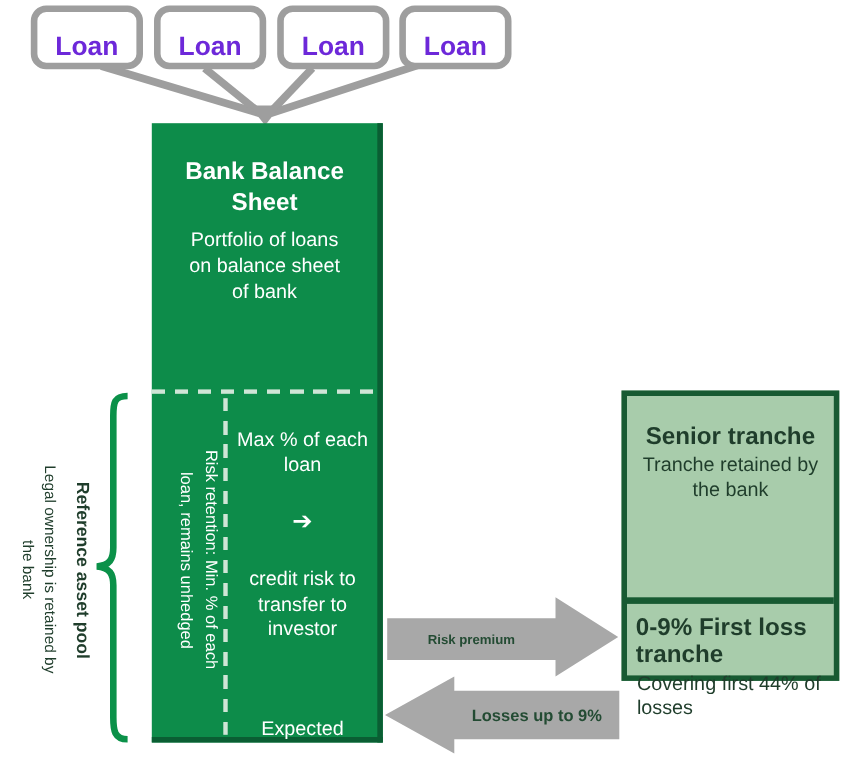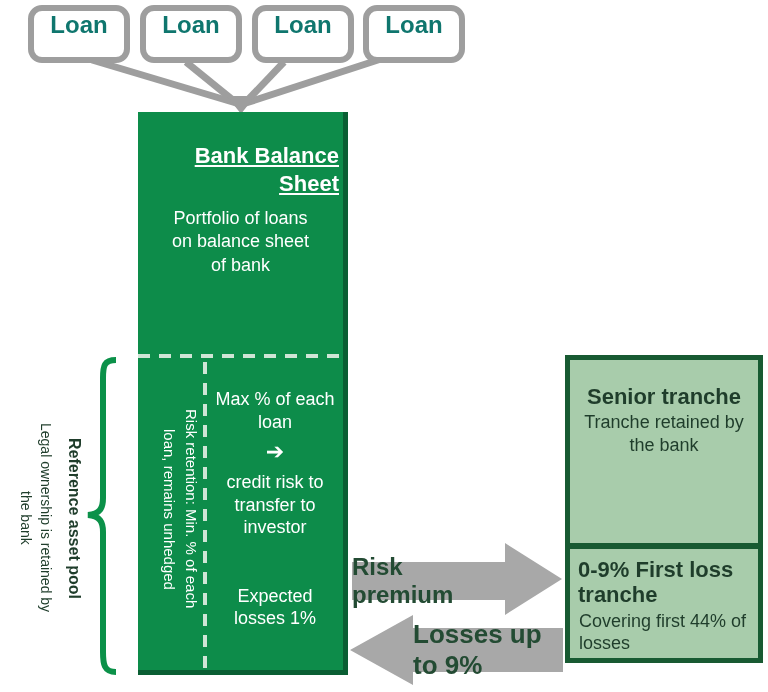--- a/index.html
+++ b/index.html
@@ -4,76 +4,76 @@
 <style>
   html,body{margin:0;padding:0;background:#ffffff;}
   .canvas{
     position:relative;width:768px;height:692px;background:#ffffff;
     font-family:"Liberation Sans",sans-serif;overflow:hidden;
   }
   
   .loan{
     position:absolute;top:5px;width:102px;height:58px;box-sizing:border-box;
     border:6px solid #9e9e9e;border-radius:14px;background:#ffffff;
-    display:flex;align-items:flex-start;justify-content:center;
-    font-weight:bold;font-size:24px;color:#0f766e;z-index:2;
+    display:flex;align-items:flex-end;justify-content:center;
+    font-weight:bold;font-size:24px;color:#6d28d9;z-index:2;
   }
   .loan1{left:28px}.loan2{left:140px}.loan3{left:252px}.loan4{left:363px}
   
   svg.overlay{position:absolute;left:0;top:0;width:768px;height:692px;z-index:1;}
   
   .bank{
     position:absolute;left:138px;top:112px;width:210px;height:563px;box-sizing:border-box;
     background:#0d8c4a;border-right:5px solid #0a5e33;border-bottom:5px solid #0a5e33;
     color:#ffffff;z-index:2;
   }
-  .bank-title{margin-top:30px;text-align:right;font-weight:bold;font-size:22px;line-height:1.25;padding:0 4px;text-decoration:underline;}
+  .bank-title{margin-top:30px;text-align:center;font-weight:bold;font-size:22px;line-height:1.25;padding:0 4px;}
   .bank-sub{margin:10px auto 0;text-align:center;font-size:18px;line-height:1.3;width:152px;}
   .hdash{position:absolute;left:0;top:242px;width:100%;height:4px;
     background:repeating-linear-gradient(90deg,#cfe5d6 0 12px,transparent 12px 21px);}
   .vdash{position:absolute;left:65px;top:250px;width:4px;height:306px;
     background:repeating-linear-gradient(180deg,#cfe5d6 0 12px,transparent 12px 21px);}
   .retention{
     position:absolute;left:0;top:262px;width:64px;height:270px;
     writing-mode:vertical-rl;text-align:center;font-size:15px;line-height:1.5;color:#ffffff;
   }
   .retention .line{display:block;}
   .bank-right-col{
     position:absolute;left:69px;top:244px;width:136px;height:319px;
     display:flex;flex-direction:column;align-items:center;text-align:center;
-    font-size:18px;line-height:1.25;
+    font-size:18px;line-height:1.25;gap:22px;
   }
   .max-pct{margin-top:32px;width:120px;}
   .transfer-arrow{margin-top:8px;font-size:22px;line-height:1;}
   .credit-risk{margin-top:8px;width:122px;text-align:center;}
   .expected-losses{margin-top:46px;width:110px;}
   
   .ref-pool{
     position:absolute;left:4px;top:362px;width:80px;height:312px;
     writing-mode:vertical-rl;text-align:center;color:#1f3d2b;z-index:2;
   }
   .ref-heading{display:block;font-weight:bold;font-size:16px;margin-left:7px;line-height:1.3;}
   .ref-sub-line{display:block;font-size:14px;line-height:1.45;}
   
   .tranche-wrap{
-    position:absolute;left:565px;top:355px;width:198px;height:308px;box-sizing:border-box;
+    position:absolute;left:565px;top:355px;width:198px;height:264px;box-sizing:border-box;
     border:5px solid #185a32;background:#a8ccab;color:#1f3d2b;z-index:2;
   }
   .senior{height:183px;box-sizing:border-box;padding-top:24px;text-align:center;}
   .tranche-divider{height:6px;background:#185a32;}
   .first-loss{box-sizing:border-box;padding-top:8px;}
   .t-title{font-weight:bold;font-size:22px;line-height:1.15;margin:0 auto;width:172px;}
   .t-sub{font-size:18px;line-height:1.25;margin:2px auto 0;width:170px;}
   
   .flow-label{
     position:absolute;display:flex;align-items:center;justify-content:center;
     font-weight:bold;color:#234b33;z-index:3;
   }
-  .risk-label{left:352px;top:562px;width:153px;height:38px;font-size:24px;}
-  .losses-label{left:413px;top:628px;width:150px;height:44px;font-size:26px;}
+  .risk-label{left:352px;top:562px;width:153px;height:38px;font-size:12px;}
+  .losses-label{left:413px;top:628px;width:150px;height:44px;font-size:15px;}
 </style>
 </head>
 <body>
 
 <div class="canvas">
 
   <svg class="overlay" viewBox="0 0 768 692">
     <g stroke="#9e9e9e" stroke-width="7" fill="none">
       <line x1="92" y1="60" x2="236" y2="103"></line>
       <line x1="186" y1="62" x2="239" y2="105"></line>

